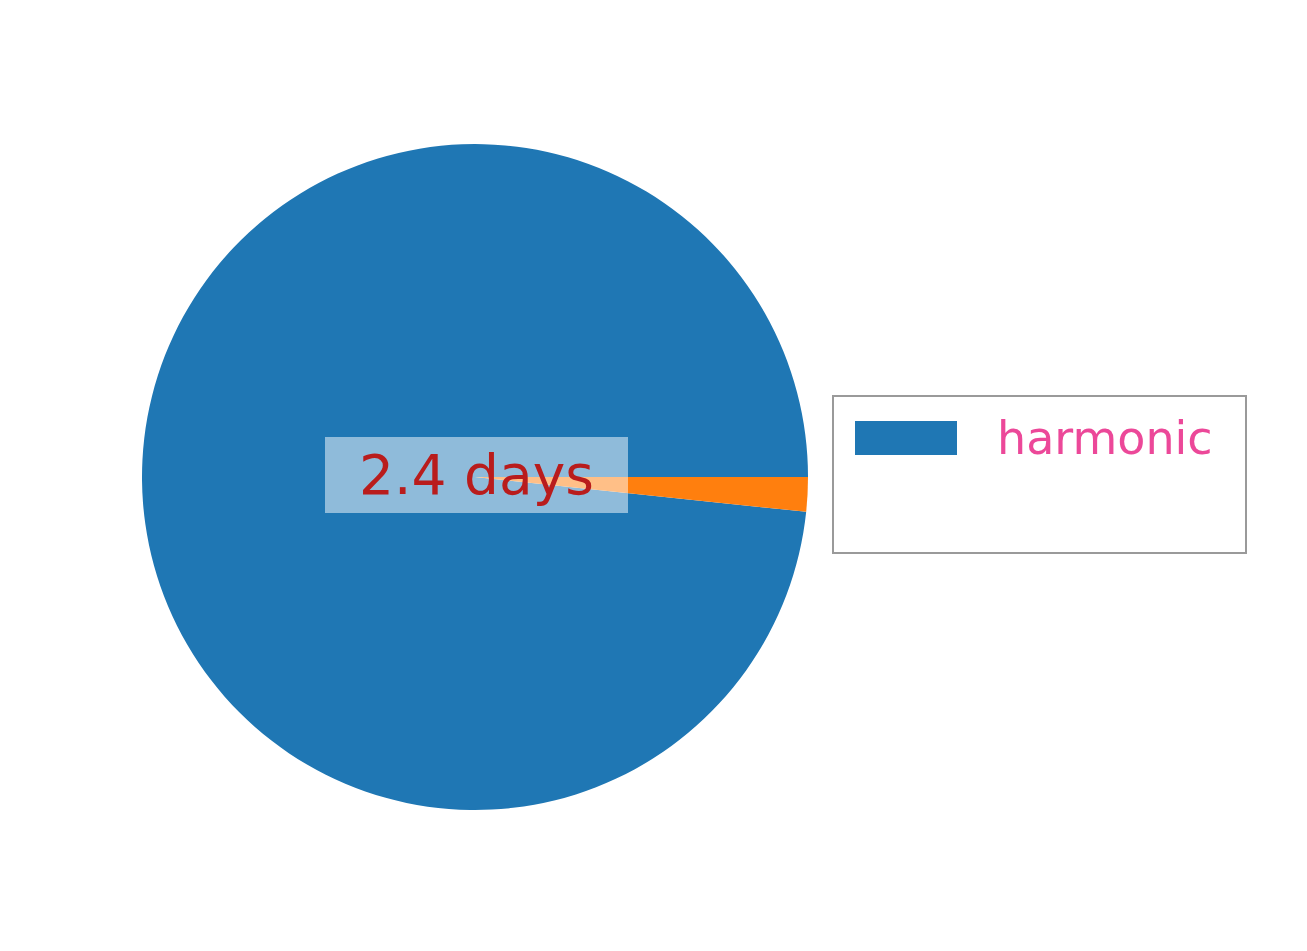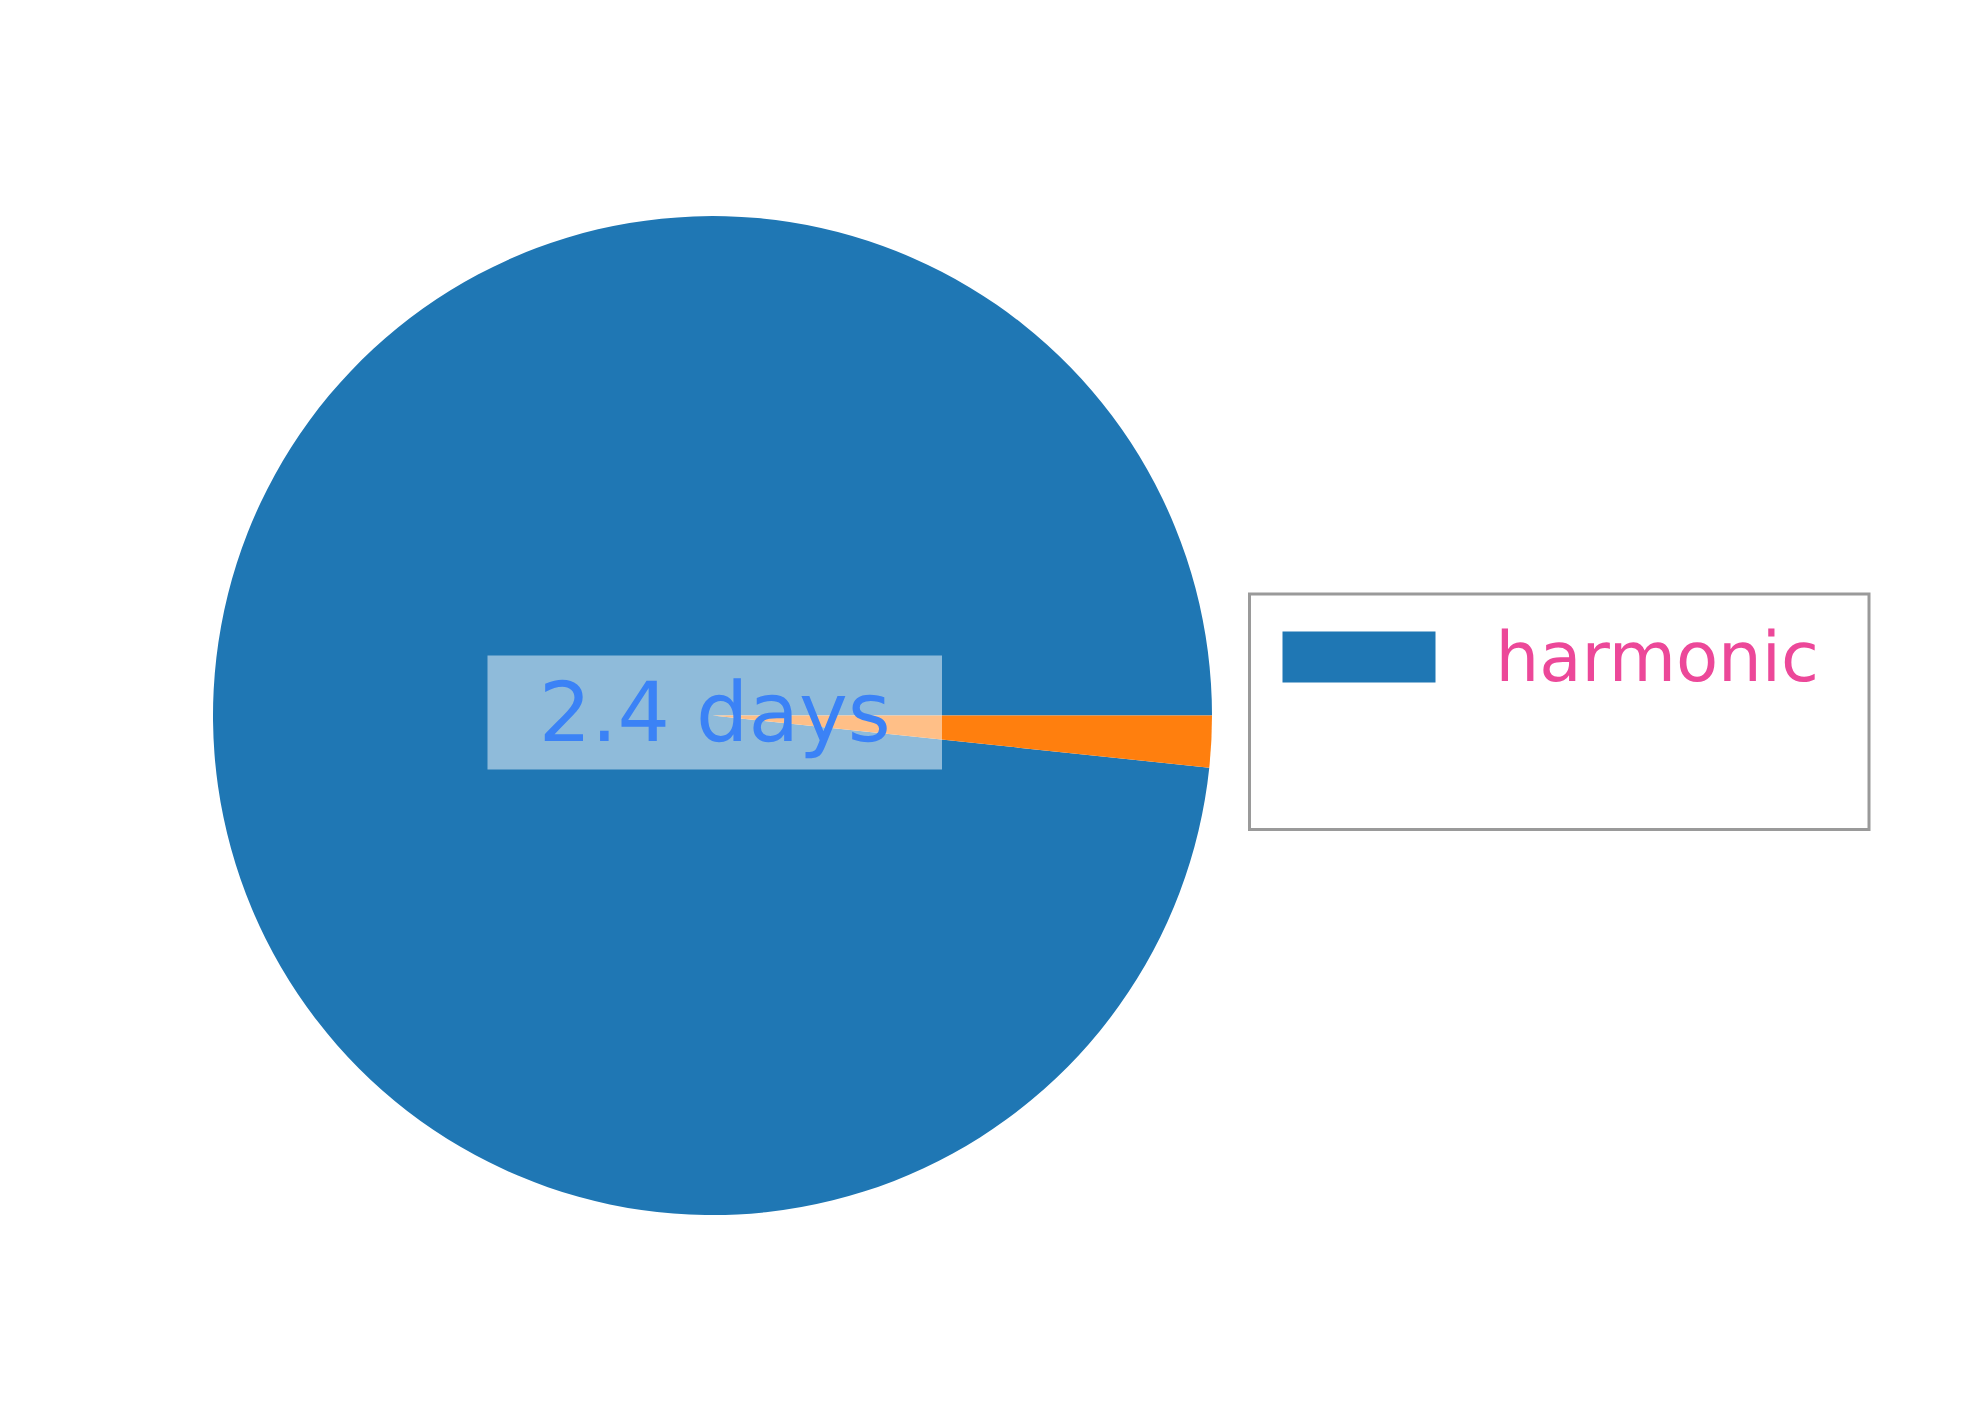--- a/index.html
+++ b/index.html
@@ -36,21 +36,21 @@
     display: block;
   }
 
   
   .wedge-label {
     position: absolute;
     display: flex;
     align-items: center;
     justify-content: center;
     background: rgba(255, 255, 255, 0.5);
-    color: #3b82f6;
+    color: #b91c1c;
     font-size: 55px;
     line-height: 1;
     letter-spacing: 0px;
     white-space: nowrap;
     font-family: "DejaVu Sans", sans-serif;
   }
   #label-harmonic {
     left: 325px;
     top: 437px;
     width: 303px;

